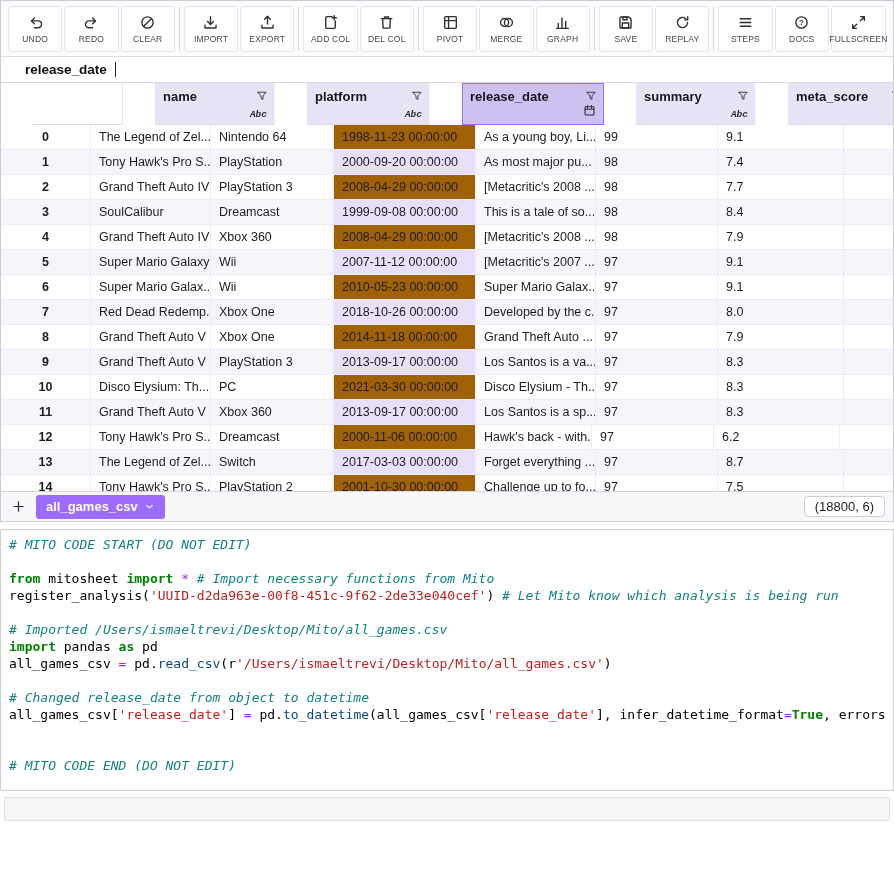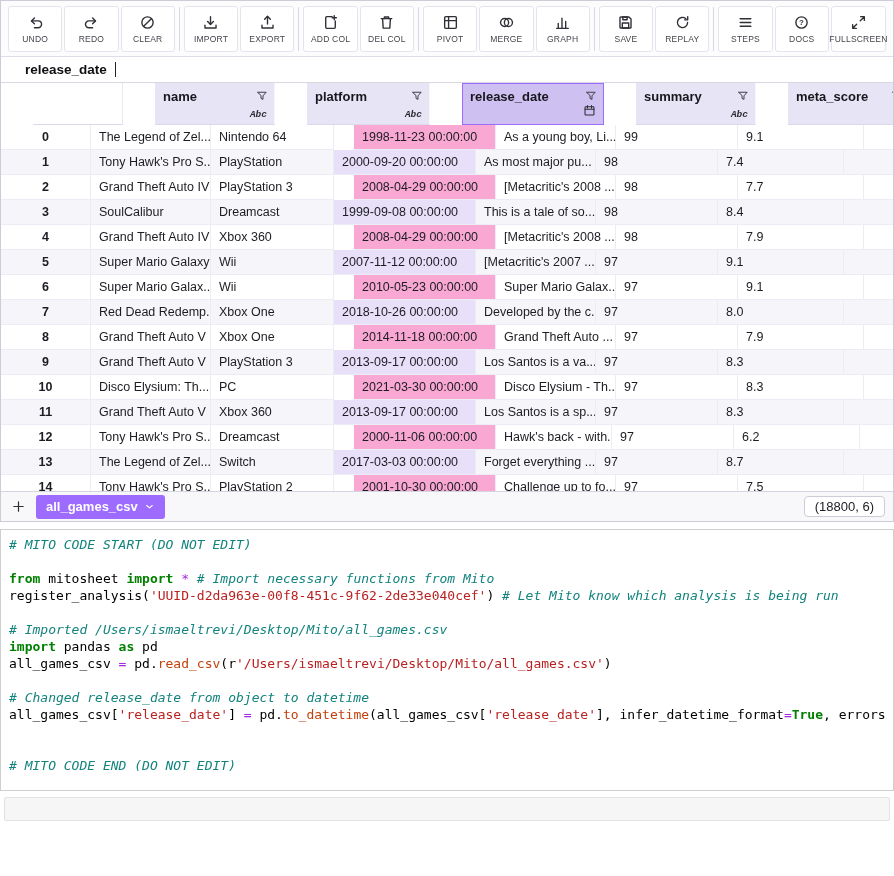--- a/index.html
+++ b/index.html
@@ -41,21 +41,21 @@
   .htype { position:absolute; bottom:3px; right:7px; color:#2c2c33; }
   .glyph { font-size:9.5px; font-style:italic; font-weight:600; color:#2c2c33;font-family:Liberation Mono, monospace; }
 
   .row { display:flex; height:25px; background:#fff; }
   .row.odd { background:#f6f6fa; }
   .cell { flex:0 0 auto; font-size:12.5px; color:#1c1c22; line-height:24px; padding:0 8px;
     border-right:1px solid #ececf4; border-bottom:1px solid #ececf4;
     white-space:nowrap; overflow:hidden; cursor:cell; }
   .cell.idx { width:90px; text-align:center; font-weight:600; padding:0 10px; }
   .cell.fill { flex:1 1 auto; border-right:none; cursor:default; }
-  .row.even .cell.sel { background:#f9a8d4;margin-left:20px; }
+  .row.even .cell.sel { background:#a16207; }
   .row.odd  .cell.sel { background:#e8dff8; }
 
   
   .sheetbar { height:30px; display:flex; align-items:center; gap:8px; padding:0 8px;
     background:#f8f8fa; border-top:1px solid #d5d5e0; }
   .addsheet { background:none; border:none; color:#2f2f36; display:flex; align-items:center;
     cursor:pointer; padding:2px; }
   .sheettab { height:24px; display:flex; align-items:center; gap:6px; padding:0 10px;
     background:#9d6cff; color:#fff; font-size:13px; font-weight:700; border-radius:3px;
     cursor:pointer; }
@@ -66,21 +66,21 @@
 
   
   .codecell { margin-top:7px; width:894px; border:1px solid #cfcfcf; background:#fff;
     padding:6px 8px 16px 8px; font-family:"DejaVu Sans Mono", monospace;
     font-size:13px; line-height:17px; overflow:hidden; cursor:text; }
   .cl { height:17px; white-space:pre; overflow:hidden; }
   .tk-c { color:#12837d; font-style:italic; }
   .tk-k { color:#008000; font-weight:bold; }
   .tk-s { color:#ba2121; }
   .tk-o { color:#a428e0; }
-  .tk-f { color:#c2410c; }
+  .tk-f { color:#0c4a6e; }
 
   .emptycell { margin:6px 4px 0 4px; height:24px; background:#f6f6f6;
     border:1px solid #e2e2e2; border-radius:2px; cursor:text; }
 </style>
 </head>
 <body>
 
 <div class="mito">
 
   <div class="toolbar">

